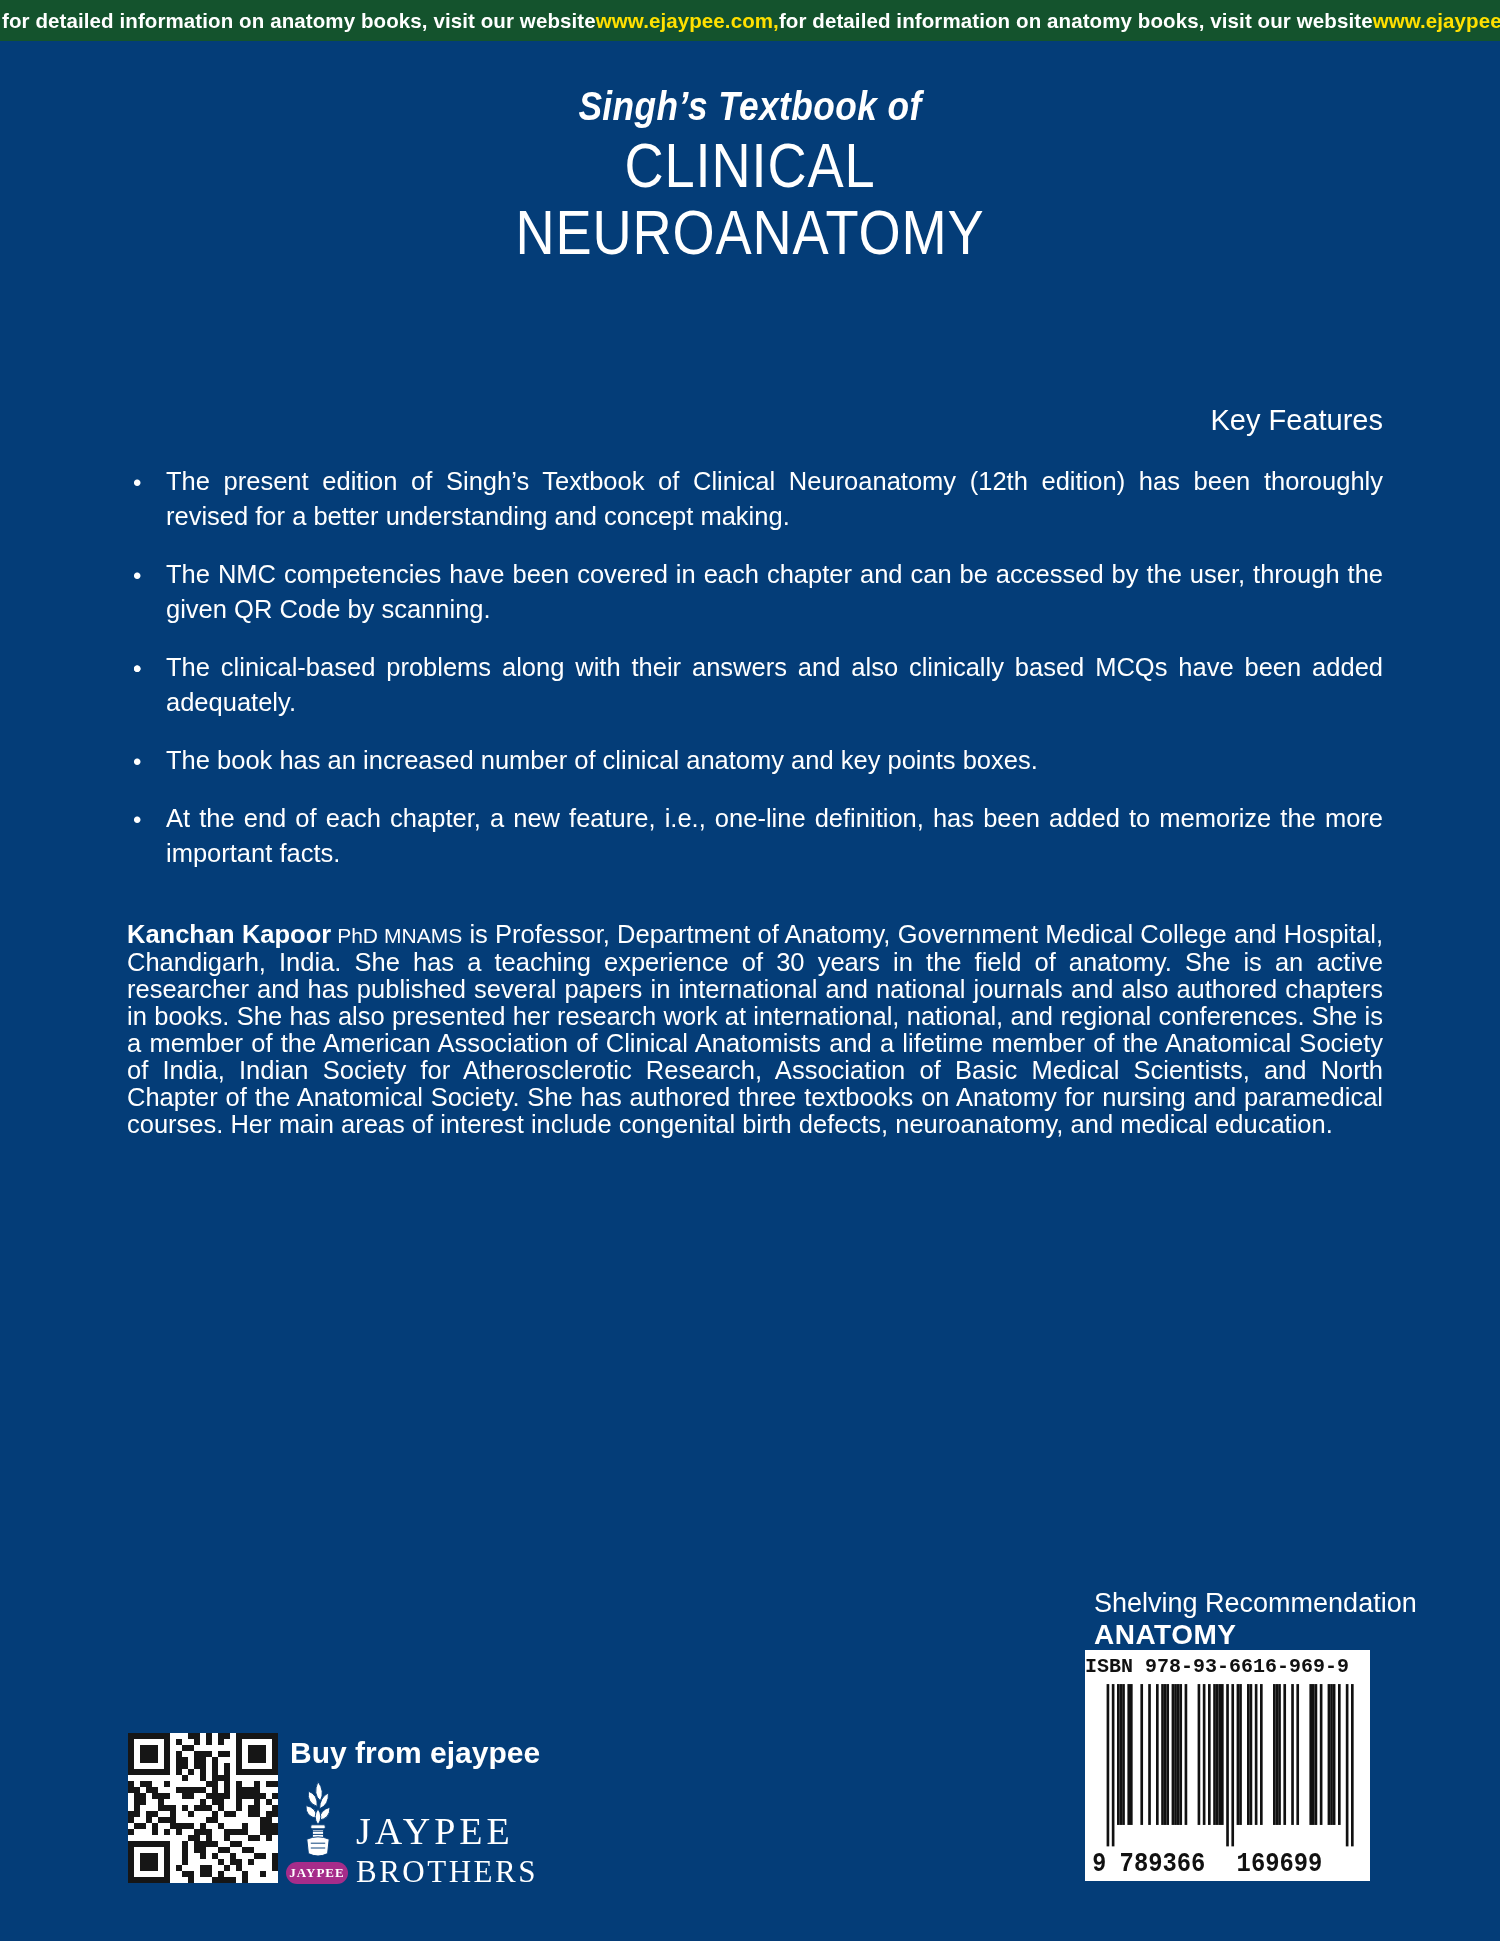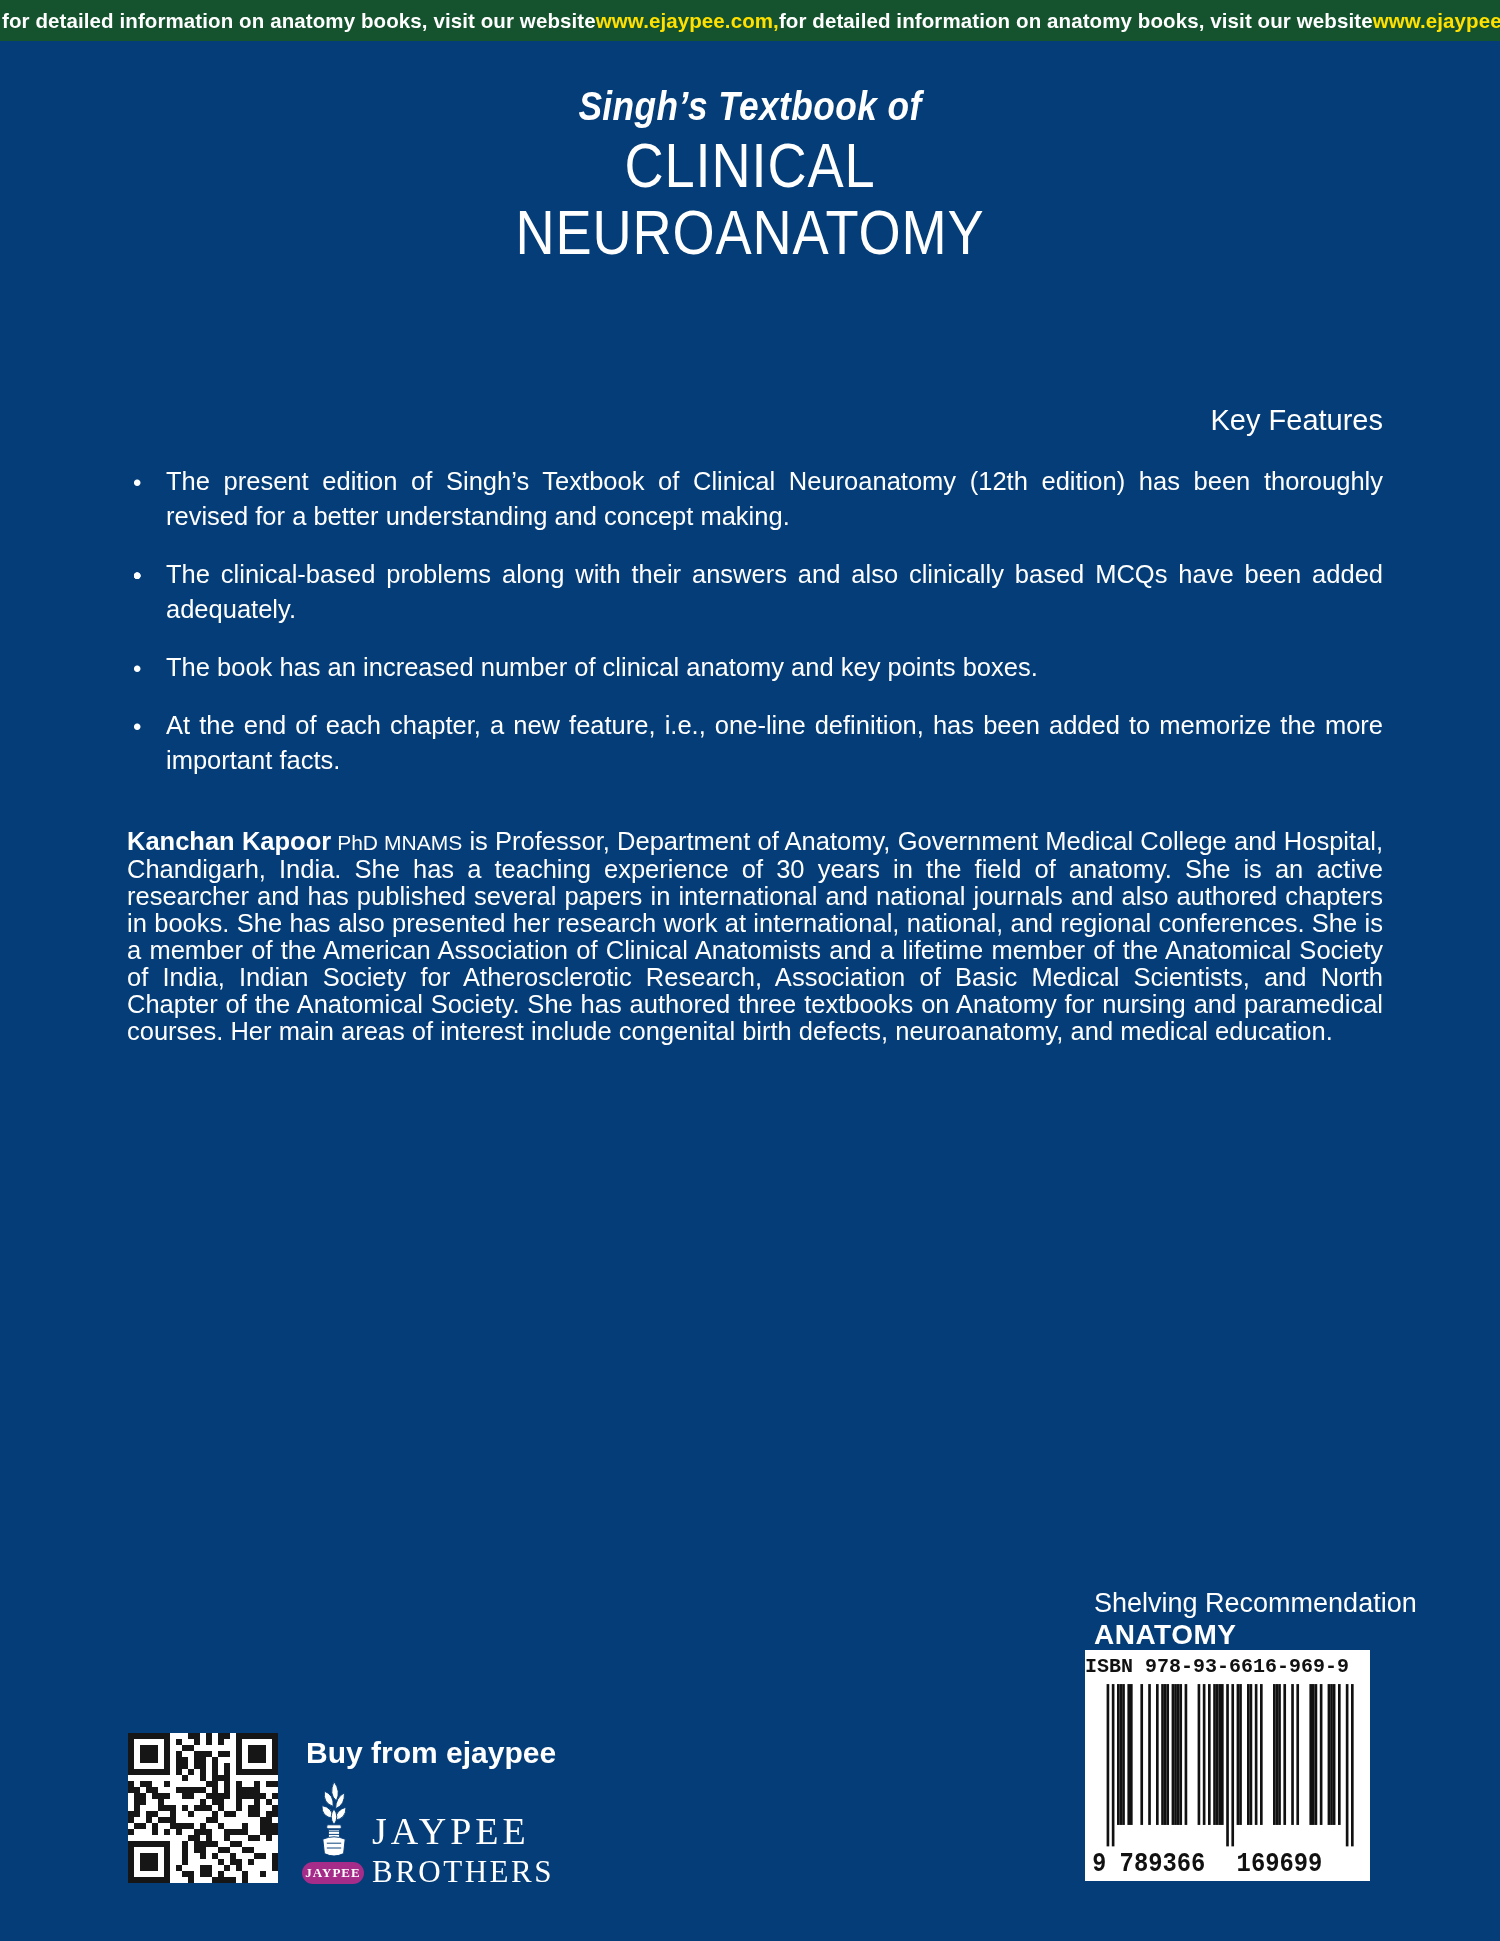--- a/index.html
+++ b/index.html
@@ -65,21 +65,21 @@
   }
   .bars-svg { position:absolute; left:6px; top:31px; width:273px; height:196px; }
   .bars-svg rect { fill:#111111; }
   .bars-svg text {
     font-family:"Liberation Mono", monospace;
     font-size:9px; font-weight:600; fill:#111111;
   }
 
   
   .qr-box { position:absolute; left:128px; top:1733px; width:150px; height:150px; }
-  .publisher { position:absolute; left:304px; top:1736px; width:270px; height:170px; }
+  .publisher { position:absolute; left:288px; top:1736px; width:270px; height:170px; }
   .cta { position:absolute; left:2px; top:0; font-size:30px; font-weight:700; white-space:nowrap; }
   .torch-svg { position:absolute; left:2px; top:44px; width:56px; height:80px; }
   .badge {
     position:absolute; left:-2px; top:126px; width:62px; height:22px;
     background:#A62C8A; border-radius:11px;
     display:flex; align-items:center; justify-content:center;
     font-family:"Liberation Serif", serif; font-size:13px; font-weight:700;
     letter-spacing:1px; color:#ffffff;
   }
   .pub-name { position:absolute; left:68px; top:74px; font-family:"Liberation Serif", serif; white-space:nowrap; }
@@ -105,20 +105,21 @@
 
 <div class="content">
   <h2 class="kf-heading">Key Features</h2>
   <ul class="features">
     <li>
       <span class="dot">•</span>
       <span>The present edition of </span><span class="it">Singh’s Textbook of Clinical Neuroanatomy</span><span> (12th edition) has been thoroughly revised for a better understanding and concept making.</span>
     </li>
     <li>
       <span class="dot">•</span>
+      <span>The NMC competencies have been covered in each chapter and can be accessed by the user, through the given QR Code by scanning.</span>
     </li>
     <li>
       <span class="dot">•</span>
     </li>
     <li>
       <span class="dot">•</span>
       <span>The clinical-based problems along with their answers and also clinically based MCQs have been added adequately.</span>
     </li>
     <li>
       <span class="dot">•</span>

